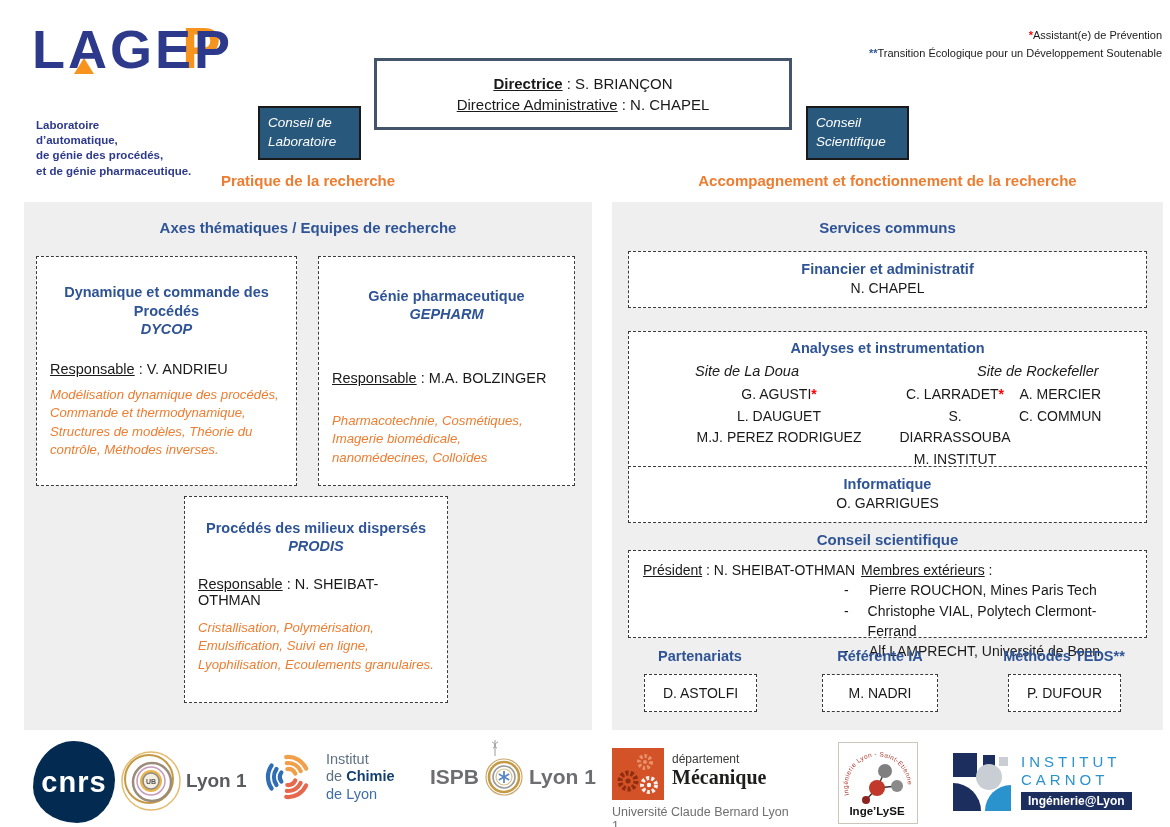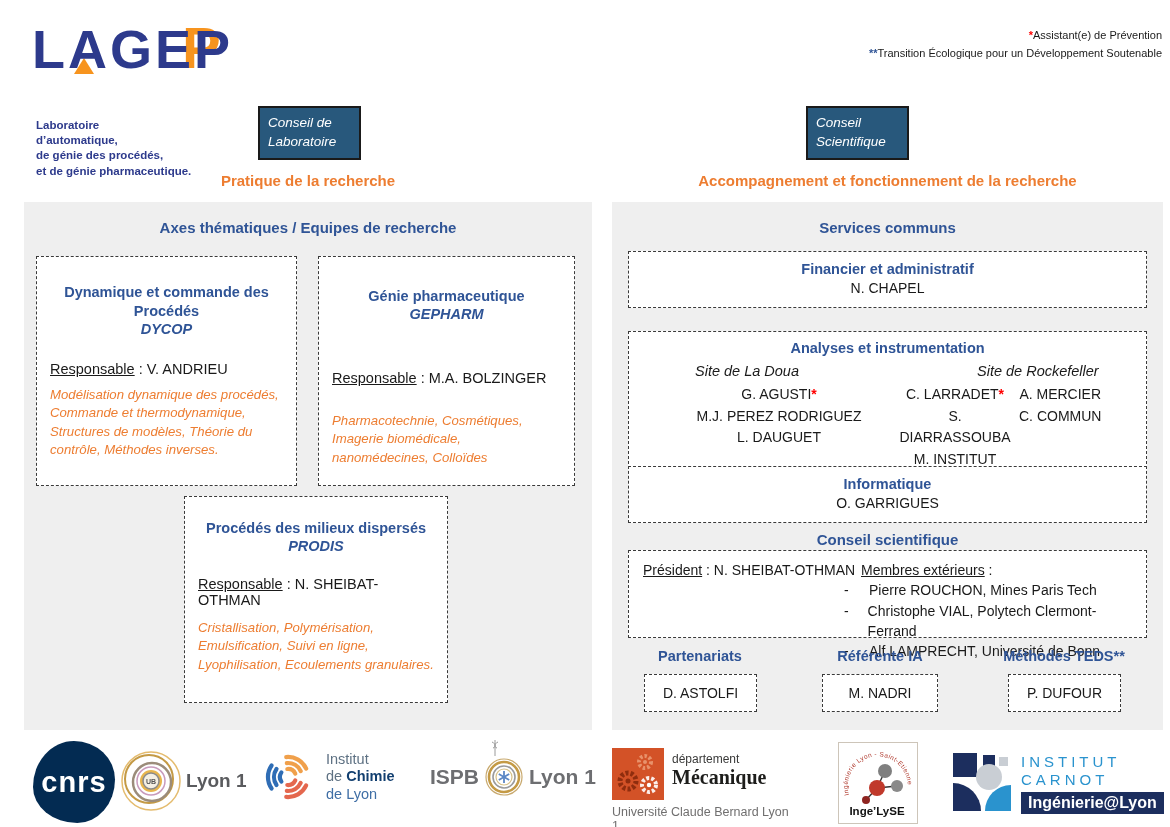--- a/index.html
+++ b/index.html
@@ -115,21 +115,21 @@
   .meca{position:absolute;left:612px;top:748px;width:185px;}
   .meca-row{display:flex;gap:8px;align-items:flex-start;}
   .meca-dept{font-size:12px;color:#3A3A39;margin-top:4px;}
   .meca-name{font-family:"Liberation Serif",serif;font-weight:bold;font-size:20px;color:#1D1D1B;}
   .meca-univ{font-size:12.5px;color:#706F6F;margin-top:5px;}
   .ingelyse{position:absolute;left:838px;top:742px;width:78px;height:80px;border:1px solid #CDC5B9;
             background:#fff;}
   .carnot{position:absolute;left:953px;top:753px;display:flex;gap:10px;align-items:flex-start;}
   .carnot-txt{display:flex;flex-direction:column;}
   .carnot-l{font-size:15px;letter-spacing:4px;color:#2A93CE;line-height:1.2;}
-  .carnot-bar{background:#1C2E5E;color:#fff;font-weight:bold;font-size:16px;padding:2px 7px;
+  .carnot-bar{background:#1C2E5E;color:#fff;font-weight:bold;font-size:12px;padding:2px 7px;
               margin-top:3px;}
 </style>
 </head>
 <body>
 
 <div class="page">
 
   <div class="lagep">
     <span class="lagep-p-orange">P</span>
     <span class="lagep-tri"></span>
@@ -140,20 +140,24 @@
     <div>d’automatique,</div>
     <div>de génie des procédés,</div>
     <div>et de génie pharmaceutique.</div>
   </div>
 
   <div class="notes">
     <div><span class="star-red">*</span><span>Assistant(e) de Prévention</span></div>
     <div><span class="star-blue">**</span><span>Transition Écologique pour un Développement Soutenable</span></div>
   </div>
 
+  <div class="dir-box">
+    <div><span class="u b">Directrice</span><span> : S. BRIANÇON</span></div>
+    <div><span class="u">Directrice Administrative</span><span> : N. CHAPEL</span></div>
+  </div>
 
   <div class="council" id="council-lab">Conseil de Laboratoire</div>
   <div class="council" id="council-sci">Conseil Scientifique</div>
 
   <div class="sec-label" id="sec-left">Pratique de la recherche</div>
   <div class="sec-label" id="sec-right">Accompagnement et fonctionnement de la recherche</div>
 
   <div class="panel" id="panel-left">
     <div class="panel-title">Axes thématiques / Equipes de recherche</div>
 
@@ -187,22 +191,22 @@
       <div class="svc-name">N. CHAPEL</div>
     </div>
 
     <div class="svc" id="svc-ana">
       <div class="svc-title">Analyses et instrumentation</div>
       <div class="ana-row">
         <div class="ana-col1">
           <div class="ana-site">Site de La Doua</div>
           <div class="ana-names">
             <div><span>G. AGUSTI</span><span class="star-red">*</span></div>
+            <div><span>L. DAUGUET</span><span class="star-red"></span></div>
             <div><span>M.J. PEREZ RODRIGUEZ</span><span class="star-red"></span></div>
-            <div><span>L. DAUGUET</span><span class="star-red"></span></div>
           </div>
         </div>
         <div class="ana-col2">
           <div class="ana-site">Site de Rockefeller</div>
           <div class="ana-sub">
             <div class="c1 ana-names">
               <div><span>C. LARRADET</span><span class="star-red">*</span></div>
               <div><span>S. DIARRASSOUBA</span></div>
               <div><span>M. INSTITUT</span></div>
             </div>

